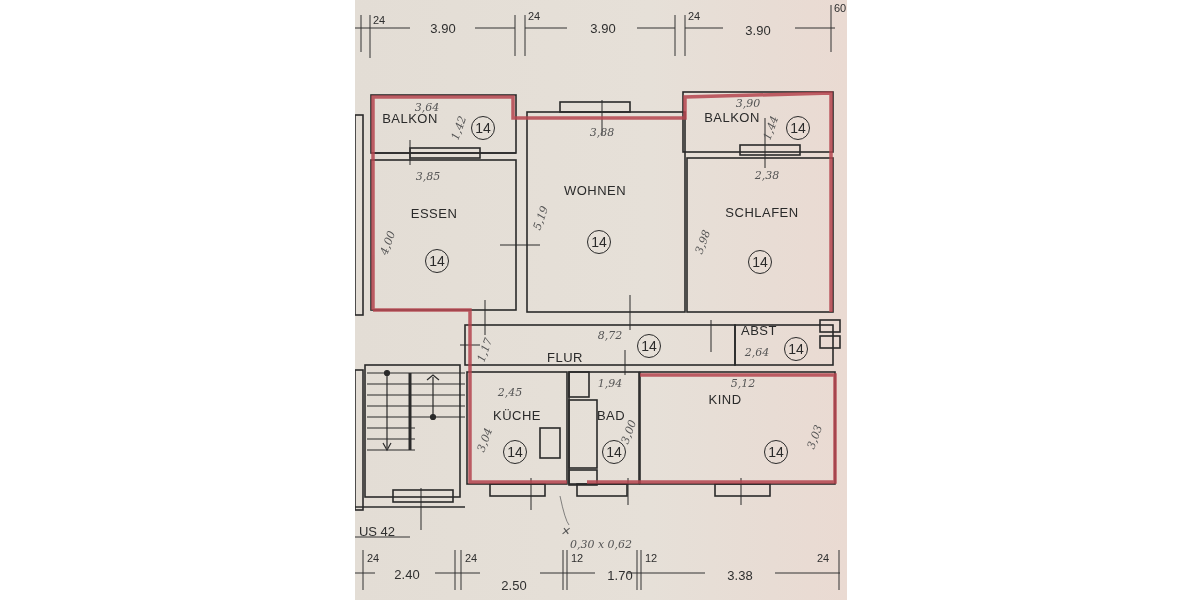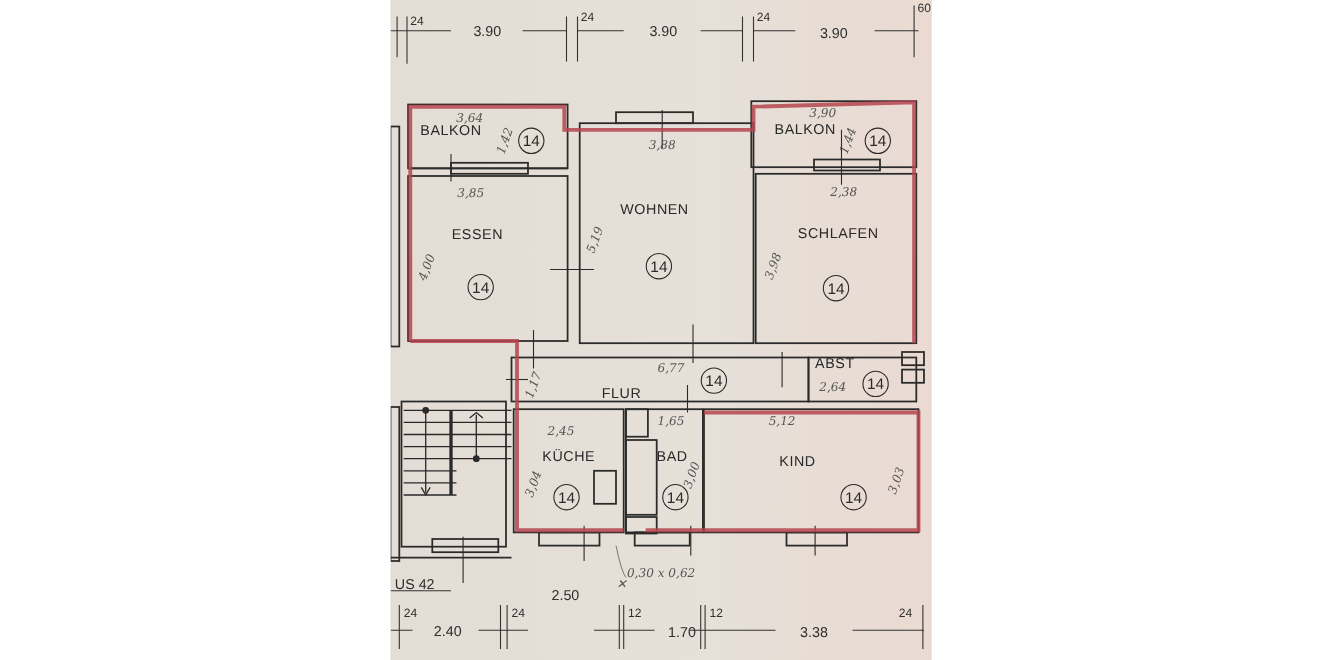--- a/index.html
+++ b/index.html
@@ -170,48 +170,48 @@
   <span class="hand" style="left:247px;top:132px">3,88</span>
   <span class="hand vert" style="left:186px;top:218px">5,19</span>
 
   <span class="lbl" style="left:407px;top:212px">SCHLAFEN</span>
   <span class="num" style="left:405px;top:262px">14</span>
   <span class="hand" style="left:412px;top:175px">2,38</span>
   <span class="hand vert" style="left:348px;top:242px">3,98</span>
 
   <span class="lbl" style="left:210px;top:357px">FLUR</span>
   <span class="num" style="left:294px;top:346px">14</span>
-  <span class="hand" style="left:255px;top:335px">6,77</span>
+  <span class="hand" style="left:255px;top:335px">8,72</span>
   <span class="hand vert" style="left:130px;top:350px">1,17</span>
 
   <span class="lbl" style="left:404px;top:330px">ABST</span>
   <span class="num" style="left:441px;top:349px">14</span>
   <span class="hand" style="left:402px;top:352px">2,64</span>
 
   <span class="lbl" style="left:162px;top:415px">KÜCHE</span>
   <span class="num" style="left:160px;top:452px">14</span>
   <span class="hand" style="left:155px;top:392px">2,45</span>
   <span class="hand vert" style="left:130px;top:440px">3,04</span>
 
   <span class="lbl" style="left:256px;top:415px">BAD</span>
   <span class="num" style="left:259px;top:452px">14</span>
-  <span class="hand" style="left:255px;top:383px">1,65</span>
+  <span class="hand" style="left:255px;top:383px">1,94</span>
   <span class="hand vert" style="left:274px;top:432px">3,00</span>
 
-  <span class="lbl" style="left:370px;top:419px">KIND</span>
+  <span class="lbl" style="left:370px;top:399px">KIND</span>
   <span class="num" style="left:421px;top:452px">14</span>
-  <span class="hand" style="left:356px;top:383px">5,12</span>
+  <span class="hand" style="left:388px;top:383px">5,12</span>
   <span class="hand vert" style="left:460px;top:437px">3,03</span>
 
   <span class="dim" style="left:22px;top:531px;font-size:13px">US 42</span>
   <span class="hand" style="left:210px;top:531px">✕</span>
-  <span class="hand" style="left:246px;top:521px">0,30 x 0,62</span>
+  <span class="hand" style="left:246px;top:544px">0,30 x 0,62</span>
 
   <span class="tick" style="left:12px;top:552px">24</span>
   <span class="dim" style="left:52px;top:574px">2.40</span>
   <span class="tick" style="left:110px;top:552px">24</span>
-  <span class="dim" style="left:159px;top:541px">2.50</span>
+  <span class="dim" style="left:159px;top:585px">2.50</span>
   <span class="tick" style="left:216px;top:552px">12</span>
   <span class="dim" style="left:265px;top:575px">1.70</span>
   <span class="tick" style="left:290px;top:552px">12</span>
   <span class="dim" style="left:385px;top:575px">3.38</span>
   <span class="tick" style="left:462px;top:552px">24</span>
 </div>
 
 </body></html>

